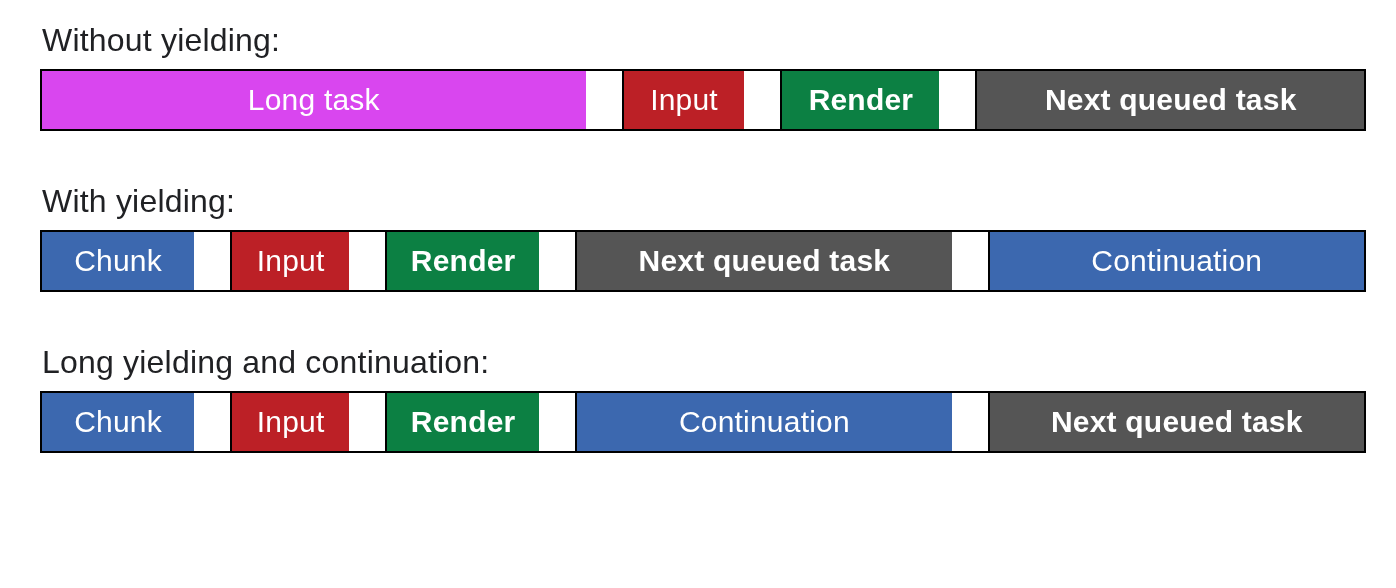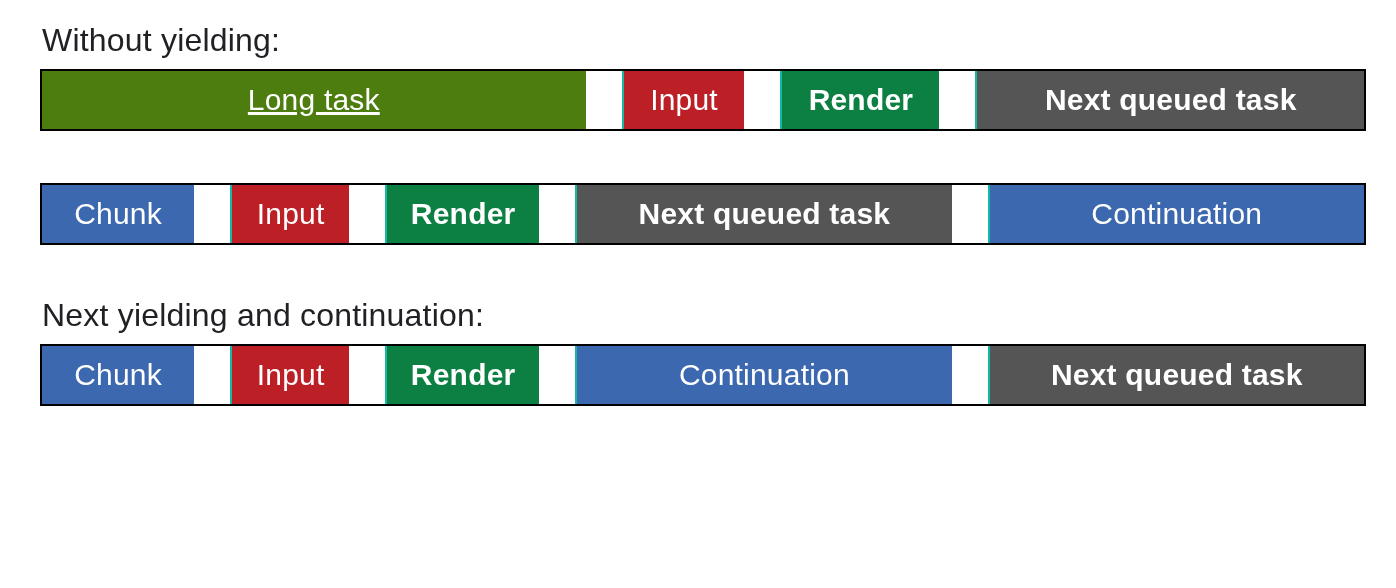--- a/index.html
+++ b/index.html
@@ -37,55 +37,56 @@
     align-items: center;
     justify-content: center;
     color: #fff;
     font-size: 30px;
     font-weight: 400;
     letter-spacing: 0.2px;
     white-space: nowrap;
     box-sizing: border-box;
   }
   .seg + .seg {
-    border-left: 2px solid #14b8a6;
+    border-left: 2px solid #000000;
     margin-left: 36px;
   }
   .c-blue  { background: #3c68af; }
   .c-red   { background: #bc2026; }
   .c-green { background: #0c8043; font-weight: bold; }
   .c-gray  { background: #555555; font-weight: bold; }
 </style>
 </head>
 <body>
 
 <div class="canvas">
 
   <div class="group">
     <p class="title">Without yielding:</p>
     <div class="bar">
-      <div class="seg c-blue" style="flex:45 0 0; background:#4d7c0f;text-decoration:underline;">Long task</div>
+      <div class="seg c-blue" style="flex:45 0 0; background:#d946ef;">Long task</div>
       <div class="seg c-red" style="flex:10 0 0; background:#bc2026;">Input</div>
       <div class="seg c-green" style="flex:13 0 0; background:#0c8043;">Render</div>
       <div class="seg c-gray" style="flex:32 0 0; background:#555555;">Next queued task</div>
     </div>
   </div>
 
   <div class="group">
+    <p class="title">With yielding:</p>
     <div class="bar">
       <div class="seg c-blue" style="flex:13 0 0; background:#3c68af;">Chunk</div>
       <div class="seg c-red" style="flex:10 0 0; background:#bc2026;">Input</div>
       <div class="seg c-green" style="flex:13 0 0; background:#0c8043;">Render</div>
       <div class="seg c-gray" style="flex:32 0 0; background:#555555;">Next queued task</div>
       <div class="seg c-blue" style="flex:32 0 0; background:#3c68af;">Continuation</div>
     </div>
   </div>
 
   <div class="group">
-    <p class="title">Next yielding and continuation:</p>
+    <p class="title">Long yielding and continuation:</p>
     <div class="bar">
       <div class="seg c-blue" style="flex:13 0 0; background:#3c68af;">Chunk</div>
       <div class="seg c-red" style="flex:10 0 0; background:#bc2026;">Input</div>
       <div class="seg c-green" style="flex:13 0 0; background:#0c8043;">Render</div>
       <div class="seg c-blue" style="flex:32 0 0; background:#3c68af;">Continuation</div>
       <div class="seg c-gray" style="flex:32 0 0; background:#555555;">Next queued task</div>
     </div>
   </div>
 
 </div>

